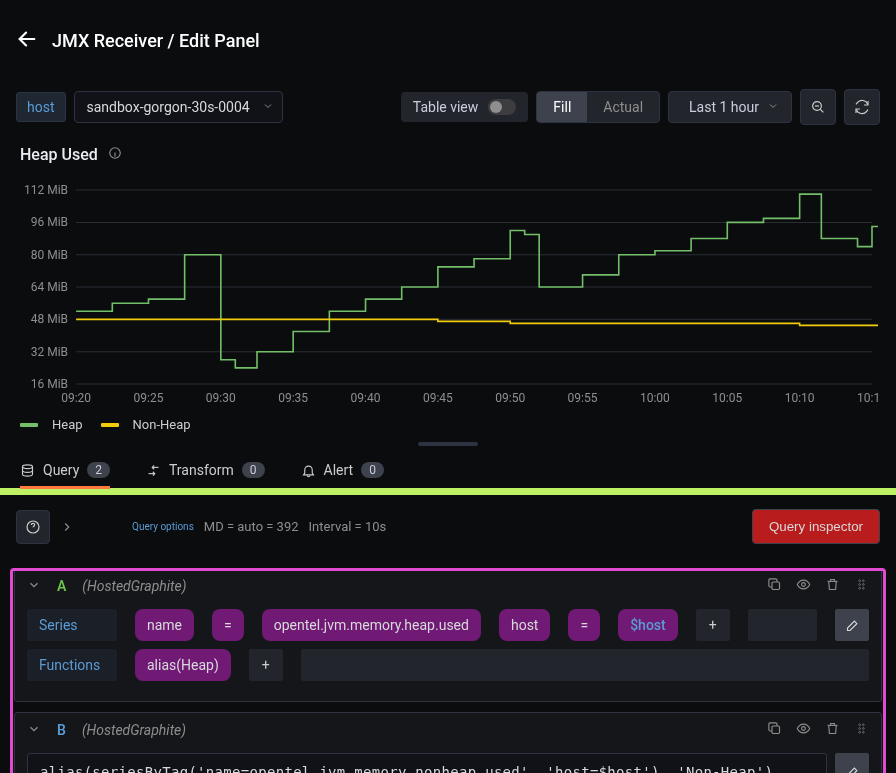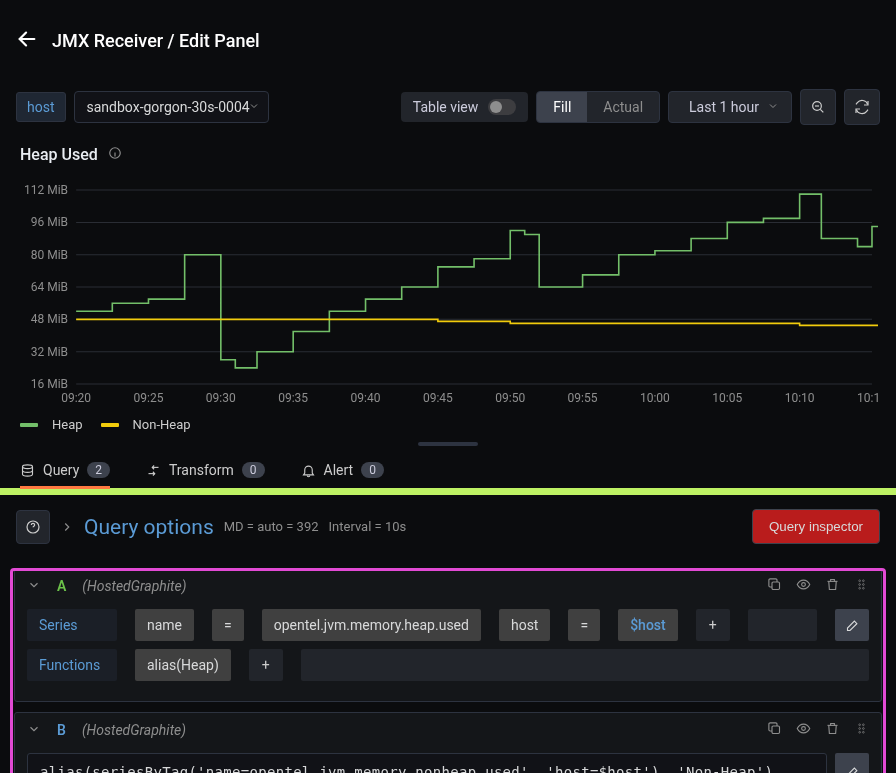--- a/index.html
+++ b/index.html
@@ -21,21 +21,21 @@
     display: flex; align-items: center; padding: 8px 16px; justify-content: space-between;
   }
   .toolbar-left { display: flex; align-items: center; gap: 8px; }
   .toolbar-right { display: flex; align-items: center; gap: 8px; }
   .var-badge {
     background: #1f2733; color: #5b9bd5; padding: 6px 10px; border-radius: 3px; font-size: 14px;
     border:1px solid #2d3340;
   }
   .dropdown {
     background: #111217; border: 1px solid #2d3340; border-radius: 4px;
-    padding: 7px 18px 7px 12px; color: #d8d9da; position: relative;
+    padding: 7px 32px 7px 12px; color: #d8d9da; position: relative;
     display: flex; align-items: flex-start;
   }
   .chev { position: absolute; right: 8px; top: 50%; transform: translateY(-50%); }
   .chev svg { width: 12px; height: 12px; stroke: #8e8e8e; }
   .tableview {
     background: #22252b; border-radius: 4px; padding: 7px 12px; display:flex; align-items:center; gap:10px;
   }
   .toggle {
     width: 28px; height: 16px; background: #3d3d40; border-radius: 8px; position:relative;
   }
@@ -69,37 +69,37 @@
   .tab { display:flex; align-items:center; gap:8px; padding-bottom:10px; color:#ccc; position:relative;}
   .tab.active::after { content:""; position:absolute; left:0; right:0; bottom:-1px; height:3px; background:#ff7941;}
   .tab .pill { background:#3d424d; color:#ccccdc; border-radius:10px; padding:1px 8px; font-size:12px; min-width:20px; text-align:center;}
   .tab svg { width:15px; height:15px; stroke:#ccc; fill:none; stroke-width:1.8;}
   .dsrow { display:flex; align-items:center; gap:10px; padding: 14px 16px; }
   .ds-label-box { border:1px solid #2d3340; border-radius:3px 0 0 3px; padding:8px 12px; color:#bbb;}
   .ds-picker { display:flex; align-items:center; gap:10px; border:1px solid #2d3340; border-left:none; border-radius:0 3px 3px 0; padding:7px 12px 7px 10px; position:relative;}
   .ds-logo { width:16px; height:16px; }
   .ds-highlight { border:3px solid #e24ad4; border-radius:4px; position:absolute; inset:-3px; pointer-events:none;}
   .ds-wrap { position:relative; display:flex;}
-  .qopt-link { color:#5b9bd5; font-size:21px; }
+  .qopt-link { color:#5b9bd5; font-size:10px;margin-left:48px; }
   .meta { color:#8e8e8e; font-size:13px;}
   .qins-btn { margin-left:auto; background:#b91c1c; border:1px solid #3d424d; border-radius:4px; padding:9px 16px; font-weight:500; color:#d8d9da;}
   .chevr { width:14px; height:14px; stroke:#8e8e8e; fill:none;}
   .queries-wrap { position:relative; padding:0 14px 14px 14px;}
   .queries-highlight { position:absolute; left:10px; right:10px; top:0; bottom:4px; border:3px solid #e24ad4; border-radius:4px; pointer-events:none;}
   .query-block { background:#141619; border:1px solid #2d3340; border-radius:3px; margin-top:10px; }
   .query-head { display:flex; align-items:center; padding:8px 12px; gap:16px;}
   .query-letter { color:#6cc24a; font-weight:600; font-size:14px;}
   .query-letter.b { color:#5b9bd5;}
   .ds-hint { color:#8e8e8e; font-style:italic;}
   .query-actions { margin-left:auto; display:flex; gap:14px;}
   .query-actions svg { width:15px; height:15px; stroke:#8e8e8e; fill:none;}
   .qbody { padding:6px 12px 12px 12px;}
   .qrow { display:flex; align-items:stretch; gap:18px; margin-bottom:8px;}
   .qrow-label { background:#1b1f27; color:#5b9bd5; padding:8px 12px; border-radius:2px; min-width:90px;}
-  .token { background:#404040; padding:8px 12px; border-radius:2px; color:#d8d9da;}
+  .token { background:#701a75; padding:8px 12px; border-radius:8px; color:#d8d9da;}
   .token-var { color:#5b9bd5; font-weight:500;}
   .token-fill { flex:1; background:#22252b; border-radius:2px;}
   .plus-btn { background:#22252b; width:34px; display:flex; align-items:center; justify-content:center; border-radius:2px; color:#ccc;}
   .pencil-btn { background:#3d424d; width:34px; display:flex; align-items:center; justify-content:center; border-radius:2px;}
   .pencil-btn svg { width:15px; height:15px; stroke:#d8d9da; fill:none;}
   .rawq { display:flex; gap:8px; }
   .rawq-text {
     flex:1; background:#111217; border:1px solid #2d3340; border-radius:3px; padding:10px 12px;
     font-family: ui-monospace, Menlo, Consolas, monospace; font-size:14px; color:#d8d9da; letter-spacing:0.3px;
   }

